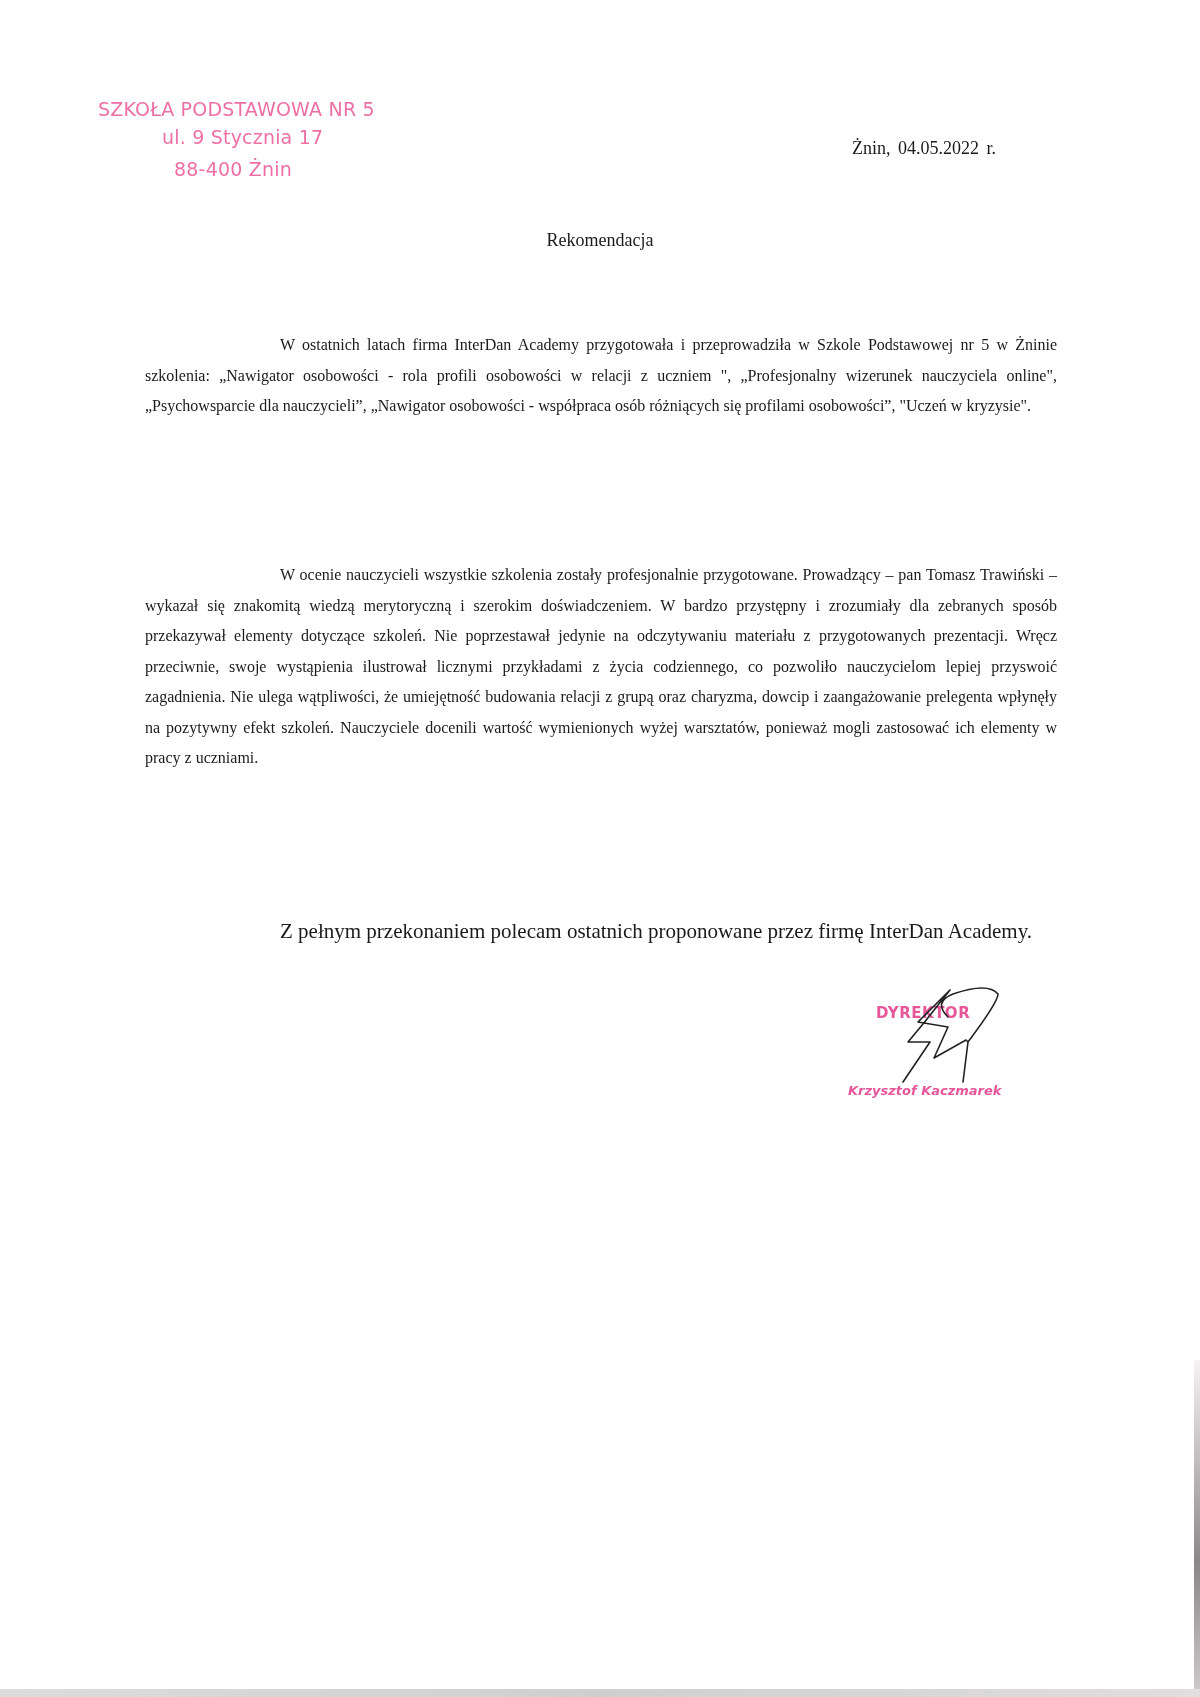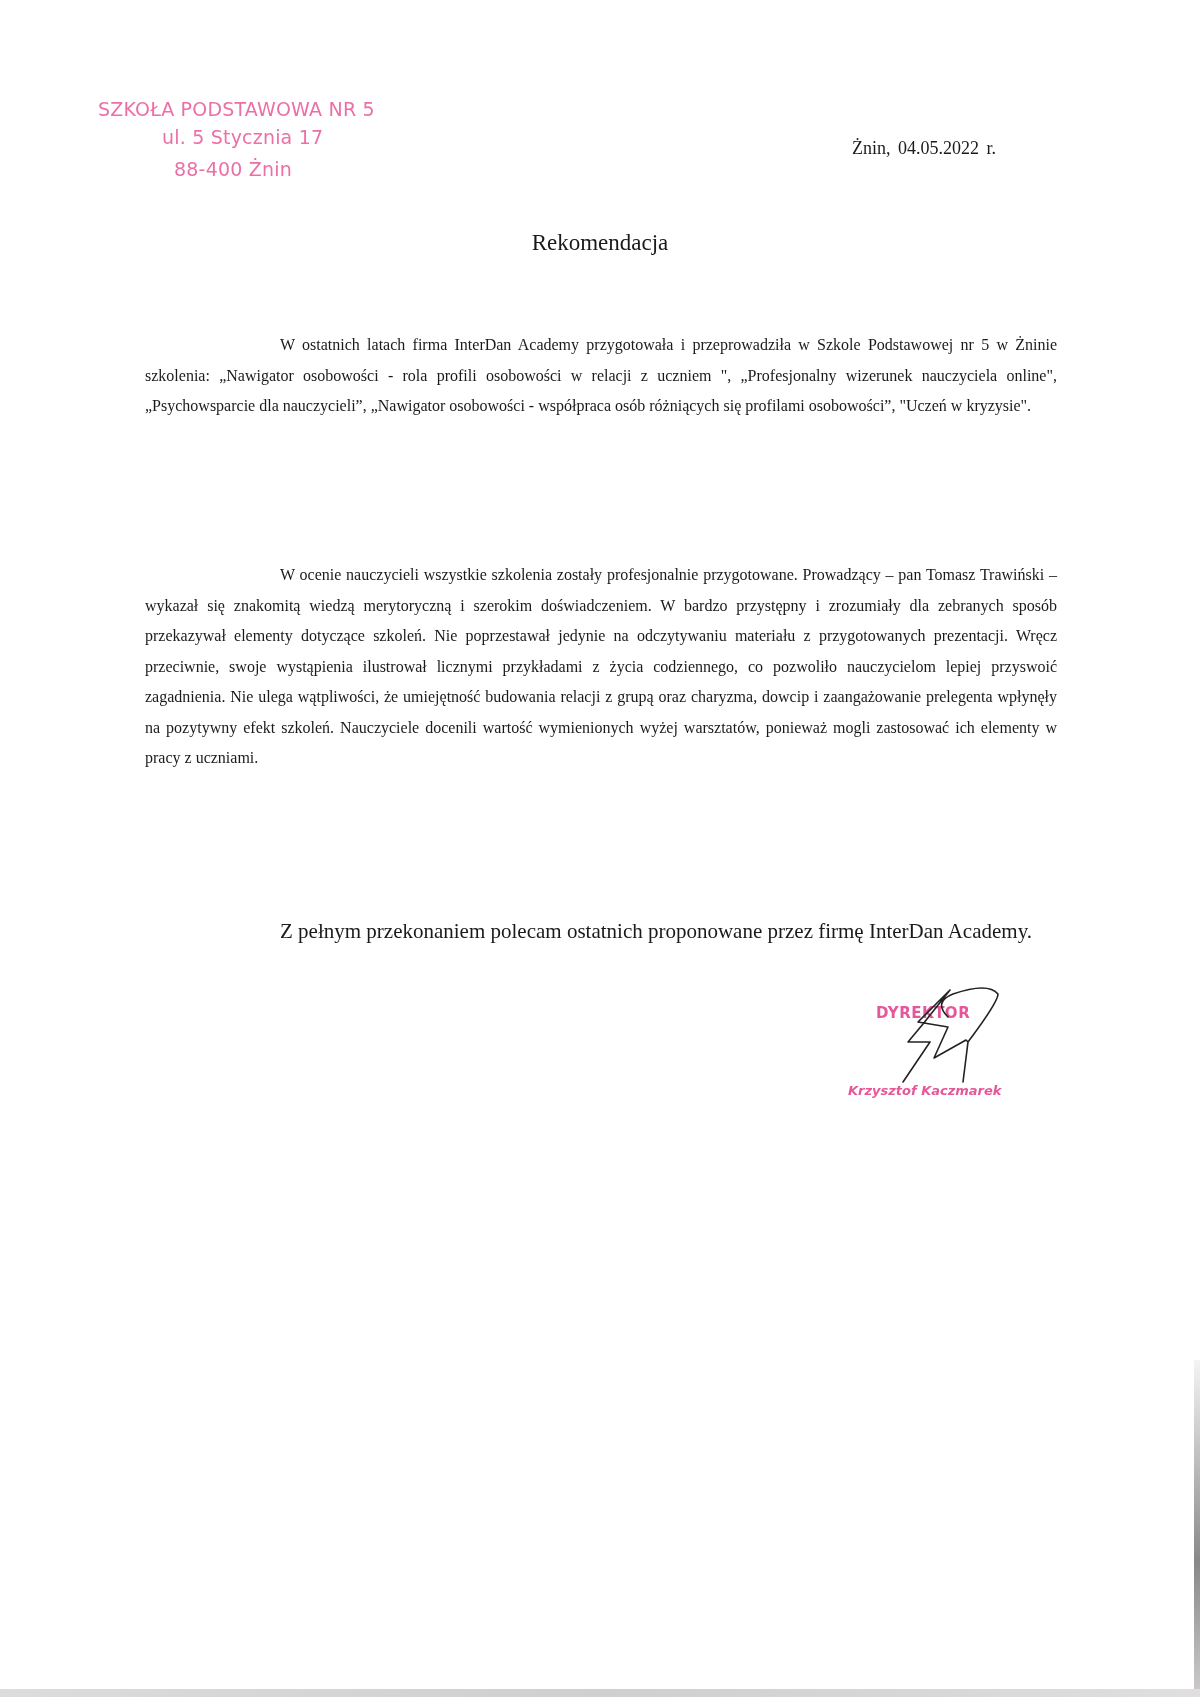--- a/index.html
+++ b/index.html
@@ -9,21 +9,21 @@
     }
     .stamp {
       position: absolute; font-family: "DejaVu Sans", "Liberation Sans", sans-serif;
       color: #ec6fa6; font-size: 19px; letter-spacing: 0.2px;
     }
     .stamp-line { position: absolute; white-space: nowrap; }
     #stamp-l1 { left: 98px; top: 98px; }
     #stamp-l2 { left: 162px; top: 126px; }
     #stamp-l3 { left: 174px; top: 158px; }
     .date { position: absolute; left: 852px; top: 138px; font-size: 18px; word-spacing: 3px; }
-    .title { position: absolute; left: 0; width: 1200px; top: 230px; text-align: center; font-size: 23px; }
+    .title { position: absolute; left: 0; width: 1200px; top: 230px; text-align: center; font-size: 18px; }
     .para {
       position: absolute; left: 145px; width: 912px; font-size: 16px; line-height: 30.5px;
       text-align: justify; text-indent: 135px;
     }
     #para-1 { top: 314px; }
     #para-2 { top: 532px; margin-top: 28px; }
     .closing {
       position: absolute; left: 145px; width: 912px; font-size: 21px; line-height: 34px;
       top: 893px; text-align: left; text-indent: 135px;
     }
@@ -37,21 +37,21 @@
     .edge-right { position: absolute; right: 0; top: 1360px; width: 6px; height: 337px;
       background: linear-gradient(to bottom, #f5f3f4, #8a8789 60%, #cfcccd); }
     .edge-bottom { position: absolute; left: 0; bottom: 0; width: 1200px; height: 8px;
       background: linear-gradient(to right, #dcdcdc, #cfcfcf, #e0dede); }
   </style>
 </head>
 <body>
 
 <div class="stamp">
   <span id="stamp-l1" class="stamp-line">SZKOŁA PODSTAWOWA NR 5</span>
-  <span id="stamp-l2" class="stamp-line">ul. 5 Stycznia 17</span>
+  <span id="stamp-l2" class="stamp-line">ul. 9 Stycznia 17</span>
   <span id="stamp-l3" class="stamp-line">88-400 Żnin</span>
 </div>
 
 <div class="date">Żnin,  04.05.2022 r.</div>
 
 <div class="title">Rekomendacja</div>
 
 <p class="para" id="para-1">W ostatnich latach firma InterDan Academy przygotowała i przeprowadziła w Szkole Podstawowej nr 5 w Żninie szkolenia: „Nawigator osobowości - rola profili osobowości w relacji z uczniem ", „Profesjonalny wizerunek nauczyciela online", „Psychowsparcie dla nauczycieli”, „Nawigator osobowości - współpraca osób różniących się profilami osobowości”, "Uczeń w kryzysie".</p>
 <p class="para" id="para-2">W ocenie nauczycieli wszystkie szkolenia zostały profesjonalnie przygotowane. Prowadzący – pan Tomasz Trawiński – wykazał się znakomitą wiedzą merytoryczną i szerokim doświadczeniem. W bardzo przystępny i zrozumiały dla zebranych sposób przekazywał elementy dotyczące szkoleń. Nie poprzestawał jedynie na odczytywaniu materiału z przygotowanych prezentacji. Wręcz przeciwnie, swoje wystąpienia ilustrował licznymi przykładami z życia codziennego, co pozwoliło nauczycielom lepiej przyswoić zagadnienia. Nie ulega wątpliwości, że umiejętność budowania relacji z grupą oraz charyzma, dowcip i zaangażowanie prelegenta wpłynęły na pozytywny efekt szkoleń.  Nauczyciele docenili wartość wymienionych wyżej warsztatów, ponieważ mogli zastosować ich elementy w pracy z uczniami.</p>
 

